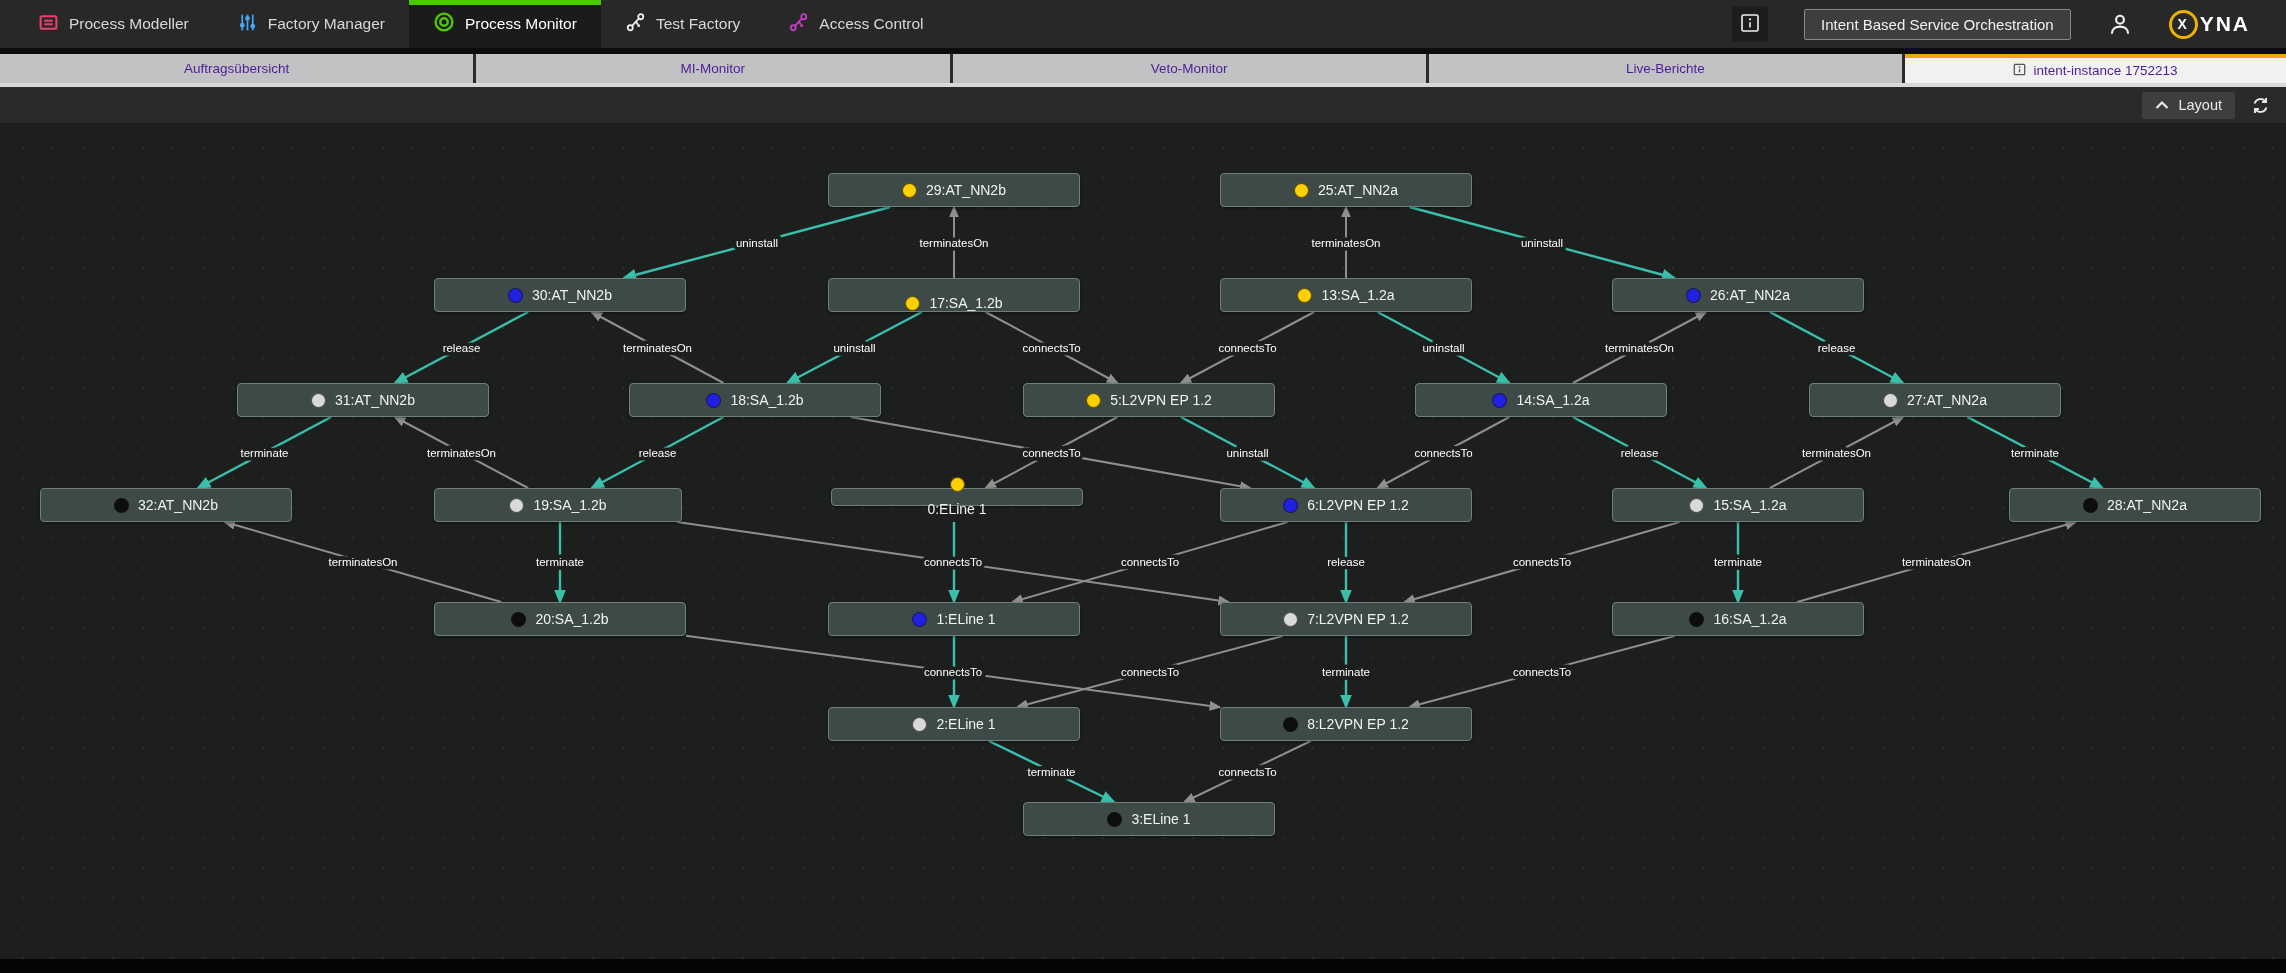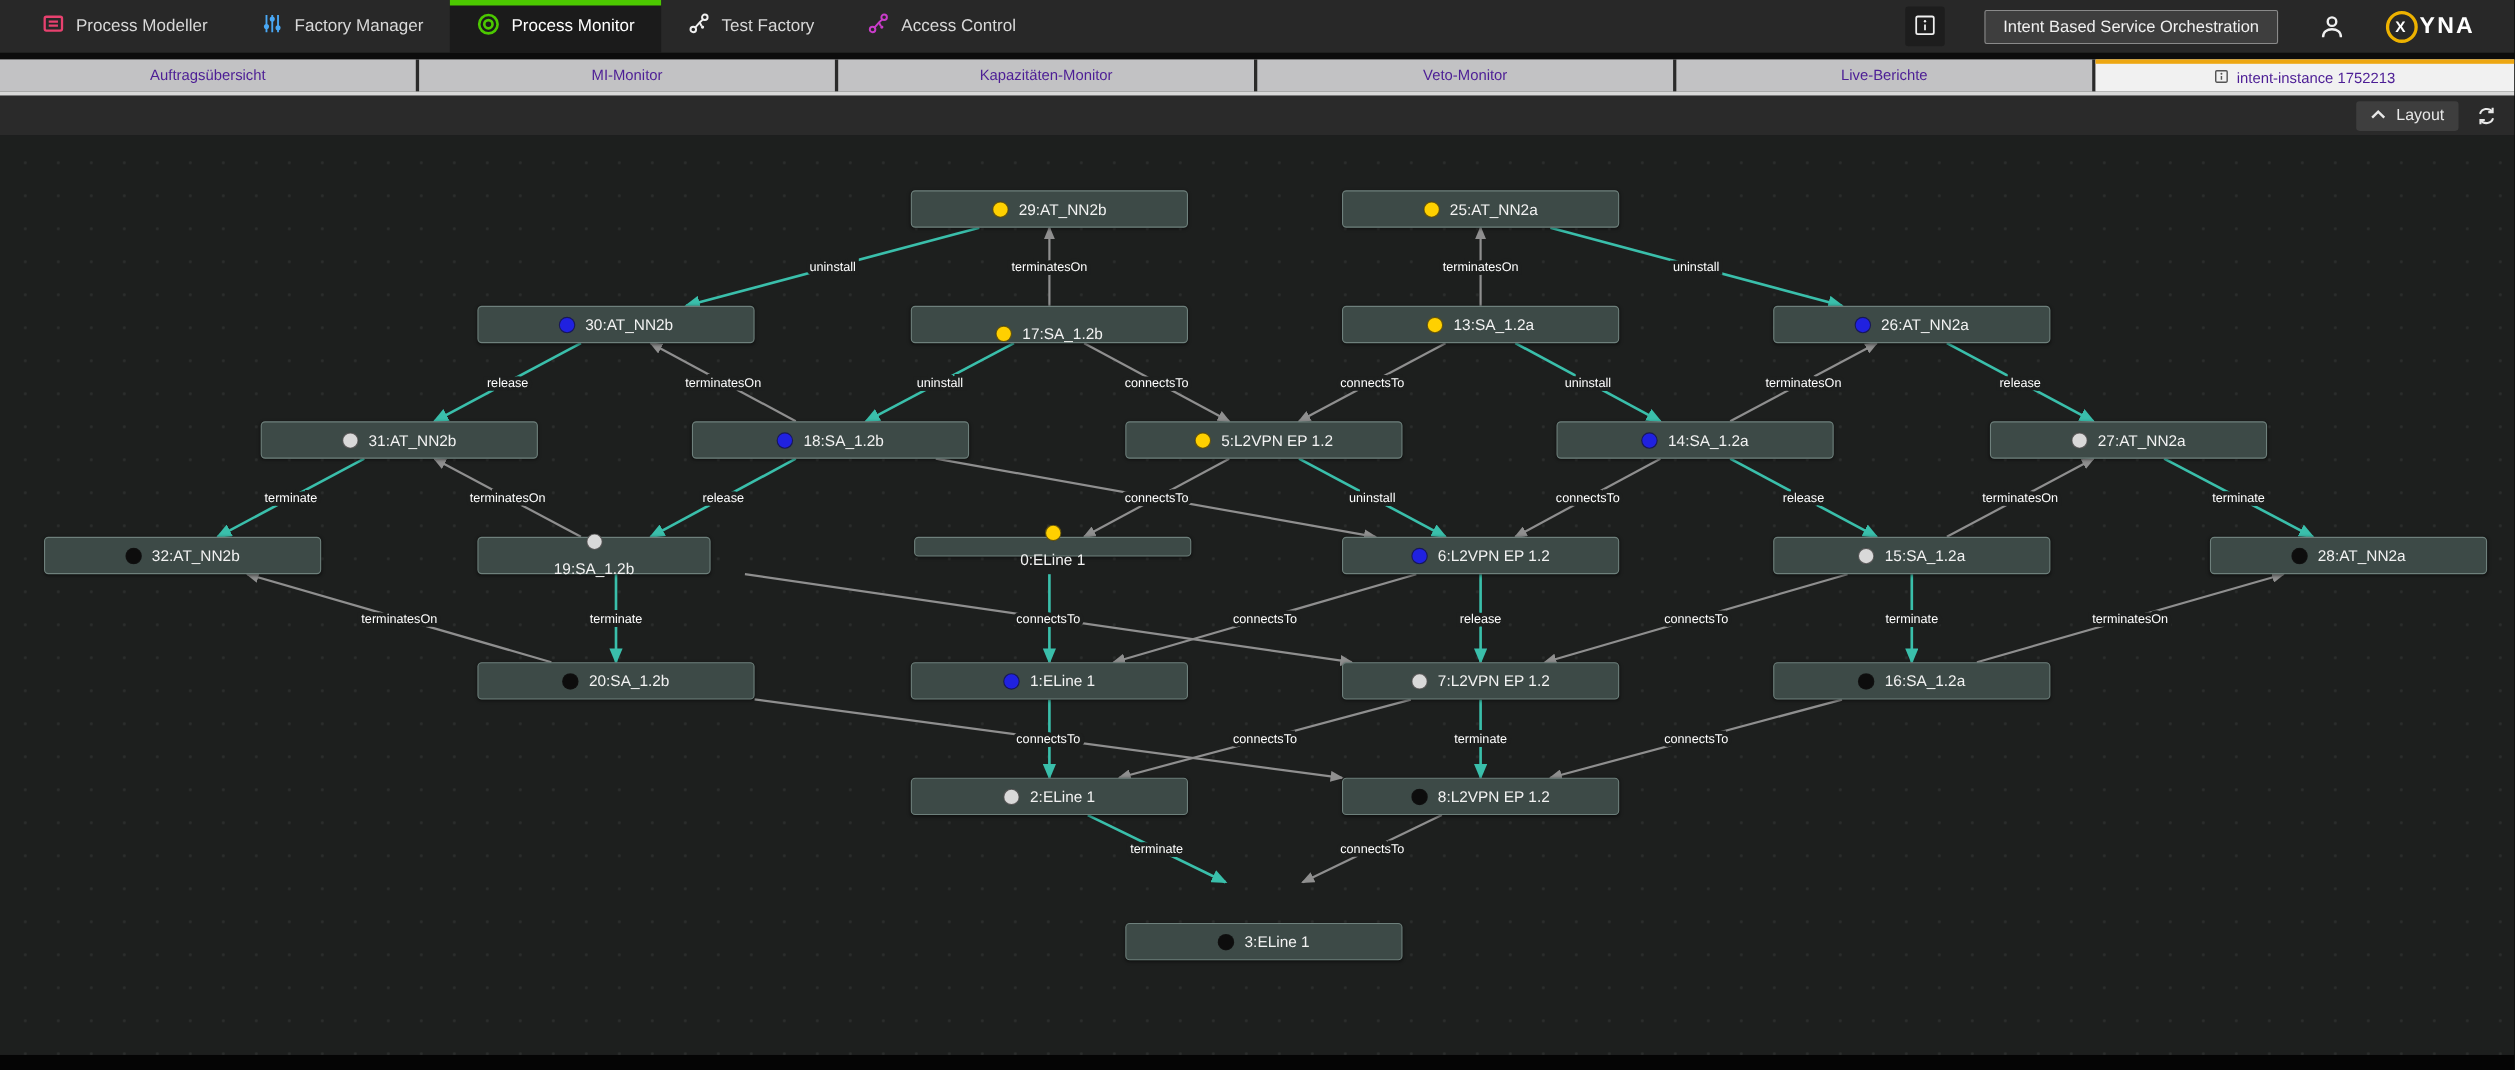--- a/index.html
+++ b/index.html
@@ -148,21 +148,20 @@
         <span class="logo-x">X</span>
           <span>YNA</span>
       </div>
     </div>
   </header>
   <div class="nav-gap"></div>
 
   <nav class="tabs">
     <div class="tab">Auftragsübersicht</div>
     <div class="tab">MI-Monitor</div>
-    <div class="tab">Kapazitäten-Monitor</div>
     <div class="tab">Veto-Monitor</div>
     <div class="tab">Live-Berichte</div>
     <div class="tab active">
       <span>
         <svg width="13" height="13" viewBox="0 0 20 20" fill="none" stroke="#555" stroke-width="2">
           <rect x="2" y="2" width="16" height="16" rx="1.5"></rect>
           <circle cx="10" cy="6.3" r="1.4" fill="#555" stroke="none"></circle>
           <line x1="10" y1="9.2" x2="10" y2="14.5"></line>
         </svg></span>
       <span>intent-instance 1752213</span>
@@ -317,21 +316,21 @@
           <span class="nlabel">14:SA_1.2a</span>
         </div>
         <div class="gnode" style="left: 1809px; top: 260px; width: 252px; height: 34px;">
           <span class="dot" style="background: rgb(217, 217, 217);"></span>
           <span class="nlabel">27:AT_NN2a</span>
         </div>
         <div class="gnode" style="left: 40px; top: 365px; width: 252px; height: 34px;">
           <span class="dot" style="background: rgb(13, 13, 13);"></span>
           <span class="nlabel">32:AT_NN2b</span>
         </div>
-        <div class="gnode" style="left: 434px; top: 365px; width: 212px; height: 34px; flex-direction: column;">
+        <div class="gnode" style="left: 434px; top: 365px; width: 248px; height: 34px;">
           <span class="dot" style="background: rgb(217, 217, 217);"></span>
           <span class="nlabel">19:SA_1.2b</span>
         </div>
         <div class="gnode" style="left: 831px; top: 365px; width: 252px; height: 18px; flex-direction: column;">
           <span class="dot" style="background: rgb(255, 208, 0);"></span>
           <span class="nlabel">0:ELine 1</span>
         </div>
         <div class="gnode" style="left: 1220px; top: 365px; width: 252px; height: 34px;">
           <span class="dot" style="background: rgb(32, 33, 224);"></span>
           <span class="nlabel">6:L2VPN EP 1.2</span>
@@ -361,21 +360,21 @@
           <span class="nlabel">16:SA_1.2a</span>
         </div>
         <div class="gnode" style="left: 828px; top: 584px; width: 252px; height: 34px;">
           <span class="dot" style="background: rgb(217, 217, 217);"></span>
           <span class="nlabel">2:ELine 1</span>
         </div>
         <div class="gnode" style="left: 1220px; top: 584px; width: 252px; height: 34px;">
           <span class="dot" style="background: rgb(13, 13, 13);"></span>
           <span class="nlabel">8:L2VPN EP 1.2</span>
         </div>
-        <div class="gnode" style="left: 1023px; top: 679px; width: 252px; height: 34px; margin-top: 37px;">
+        <div class="gnode" style="left: 1023px; top: 679px; width: 252px; height: 34px;">
           <span class="dot" style="background: rgb(13, 13, 13);"></span>
           <span class="nlabel">3:ELine 1</span>
         </div>
       </div>
   </div>
 
   <div class="bottom-strip"></div>
 </div>
 
 </body></html>

